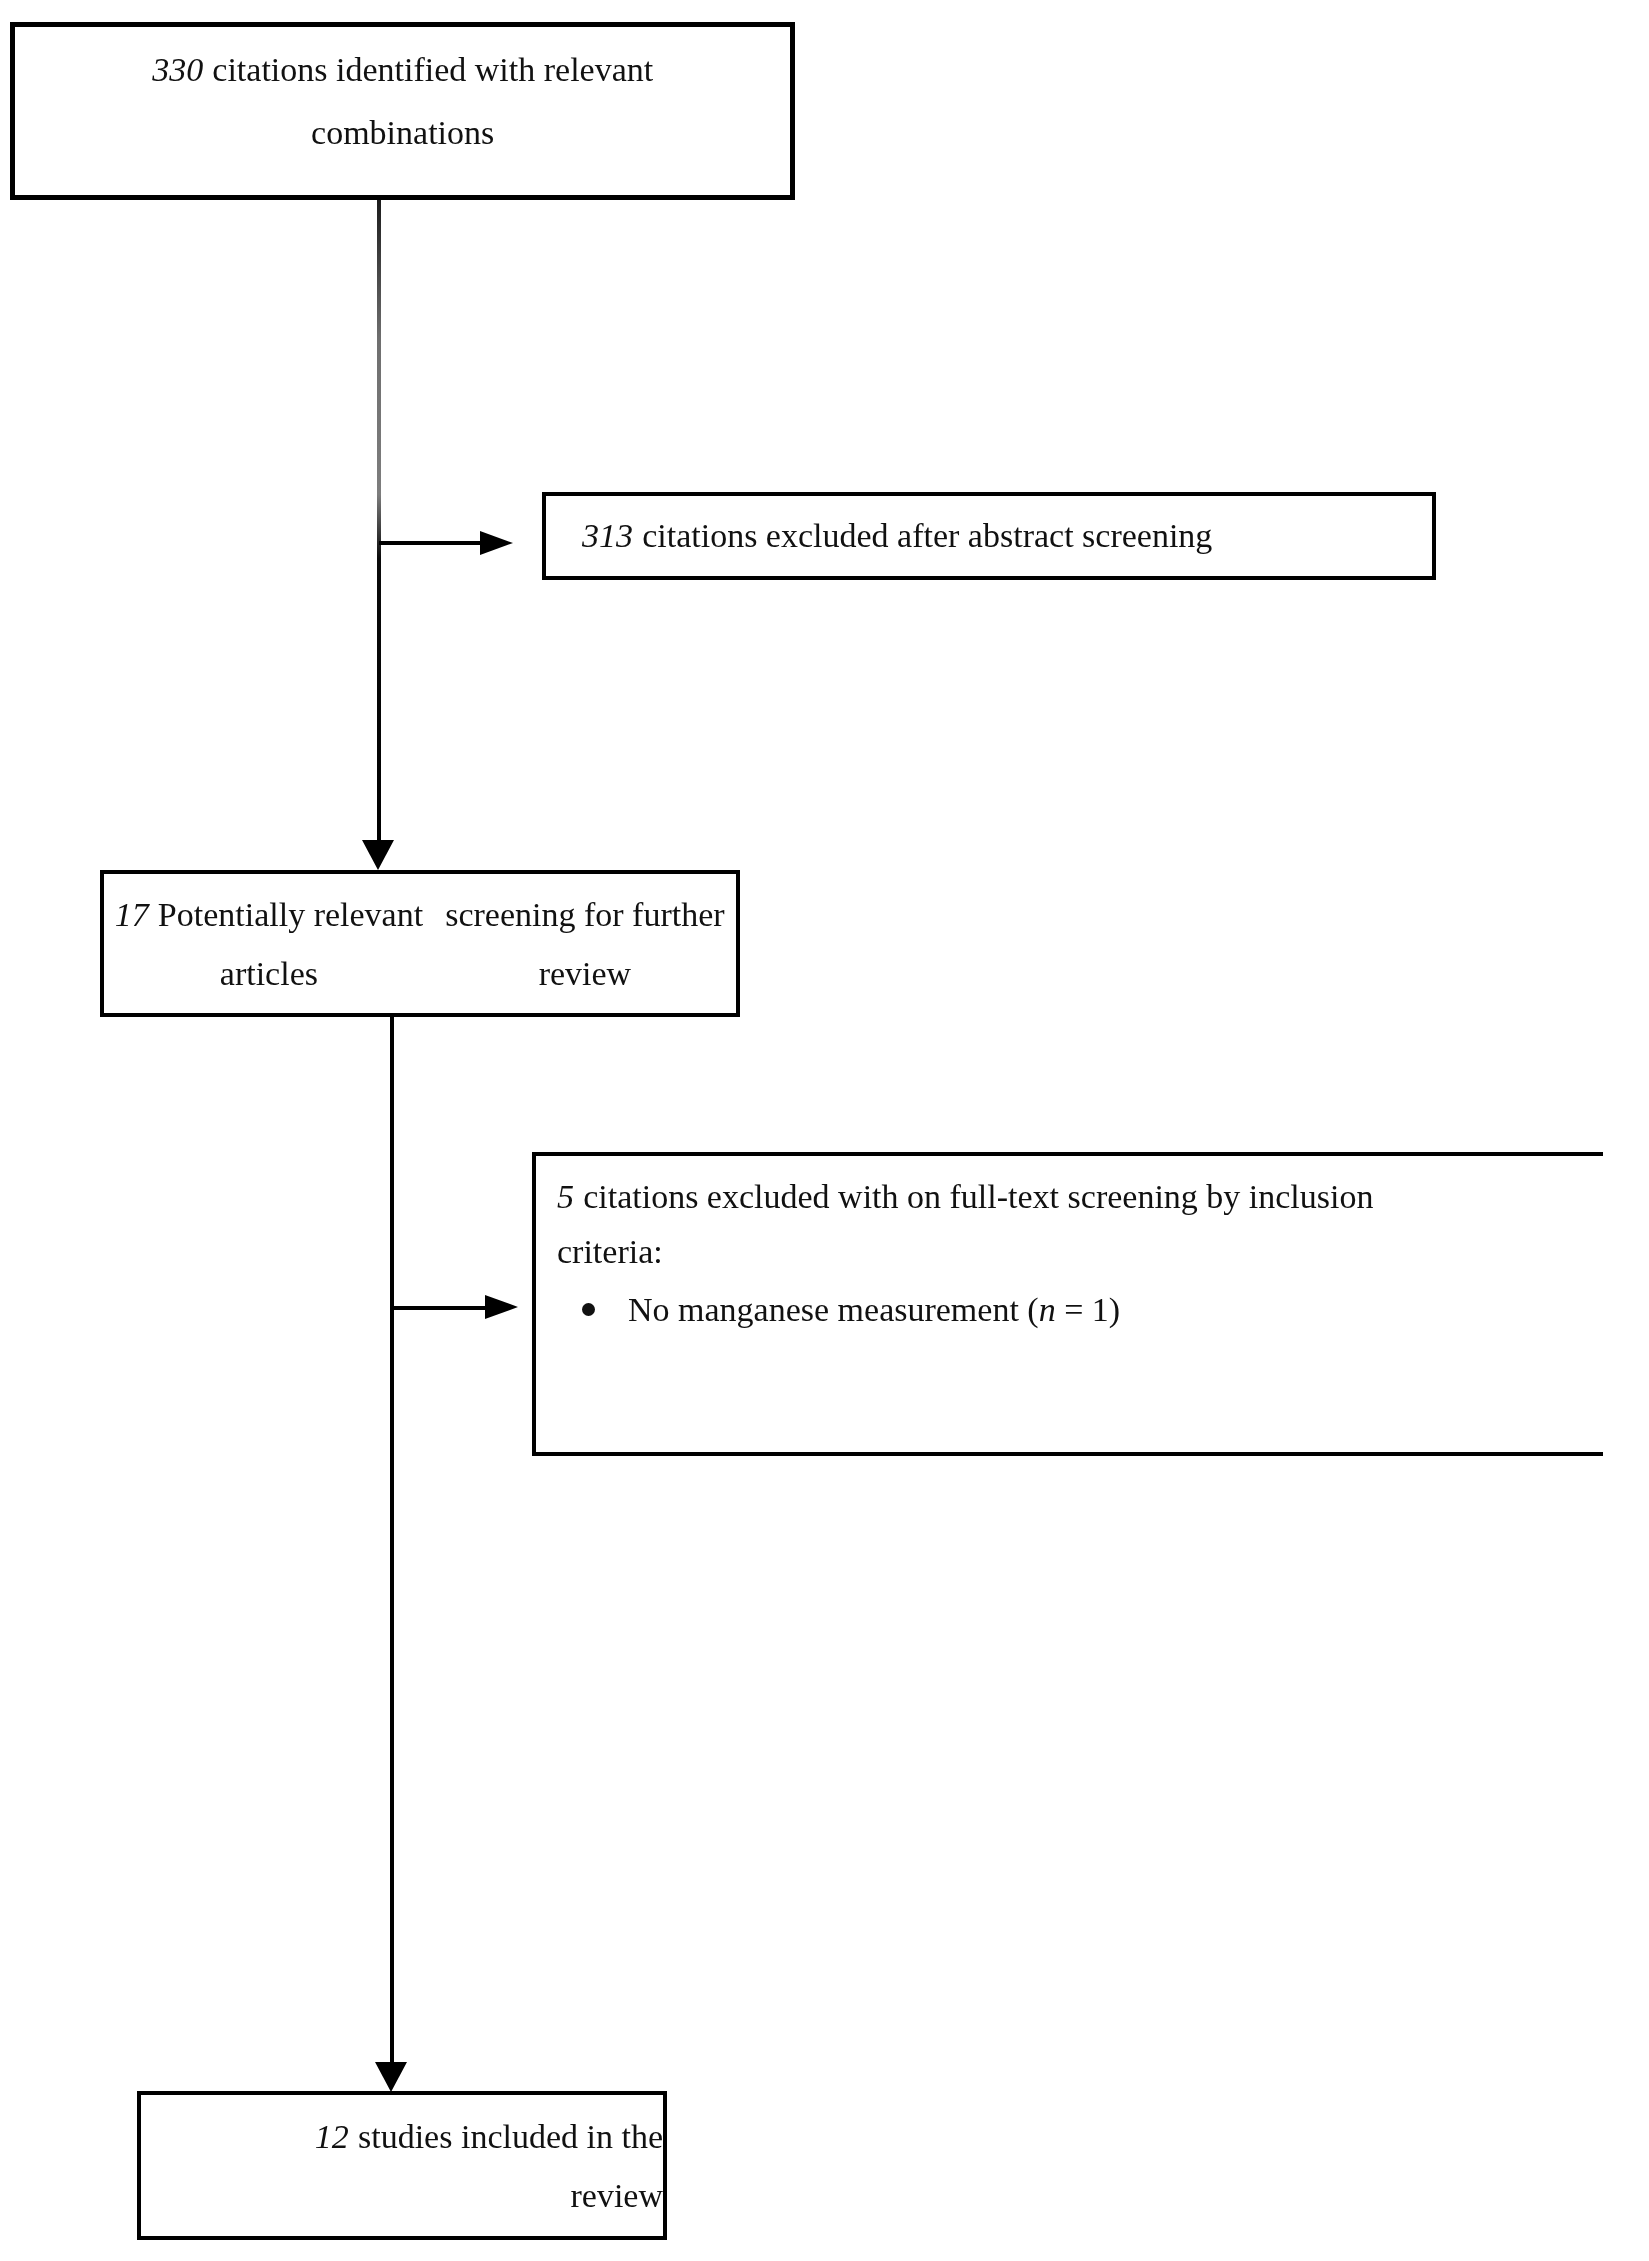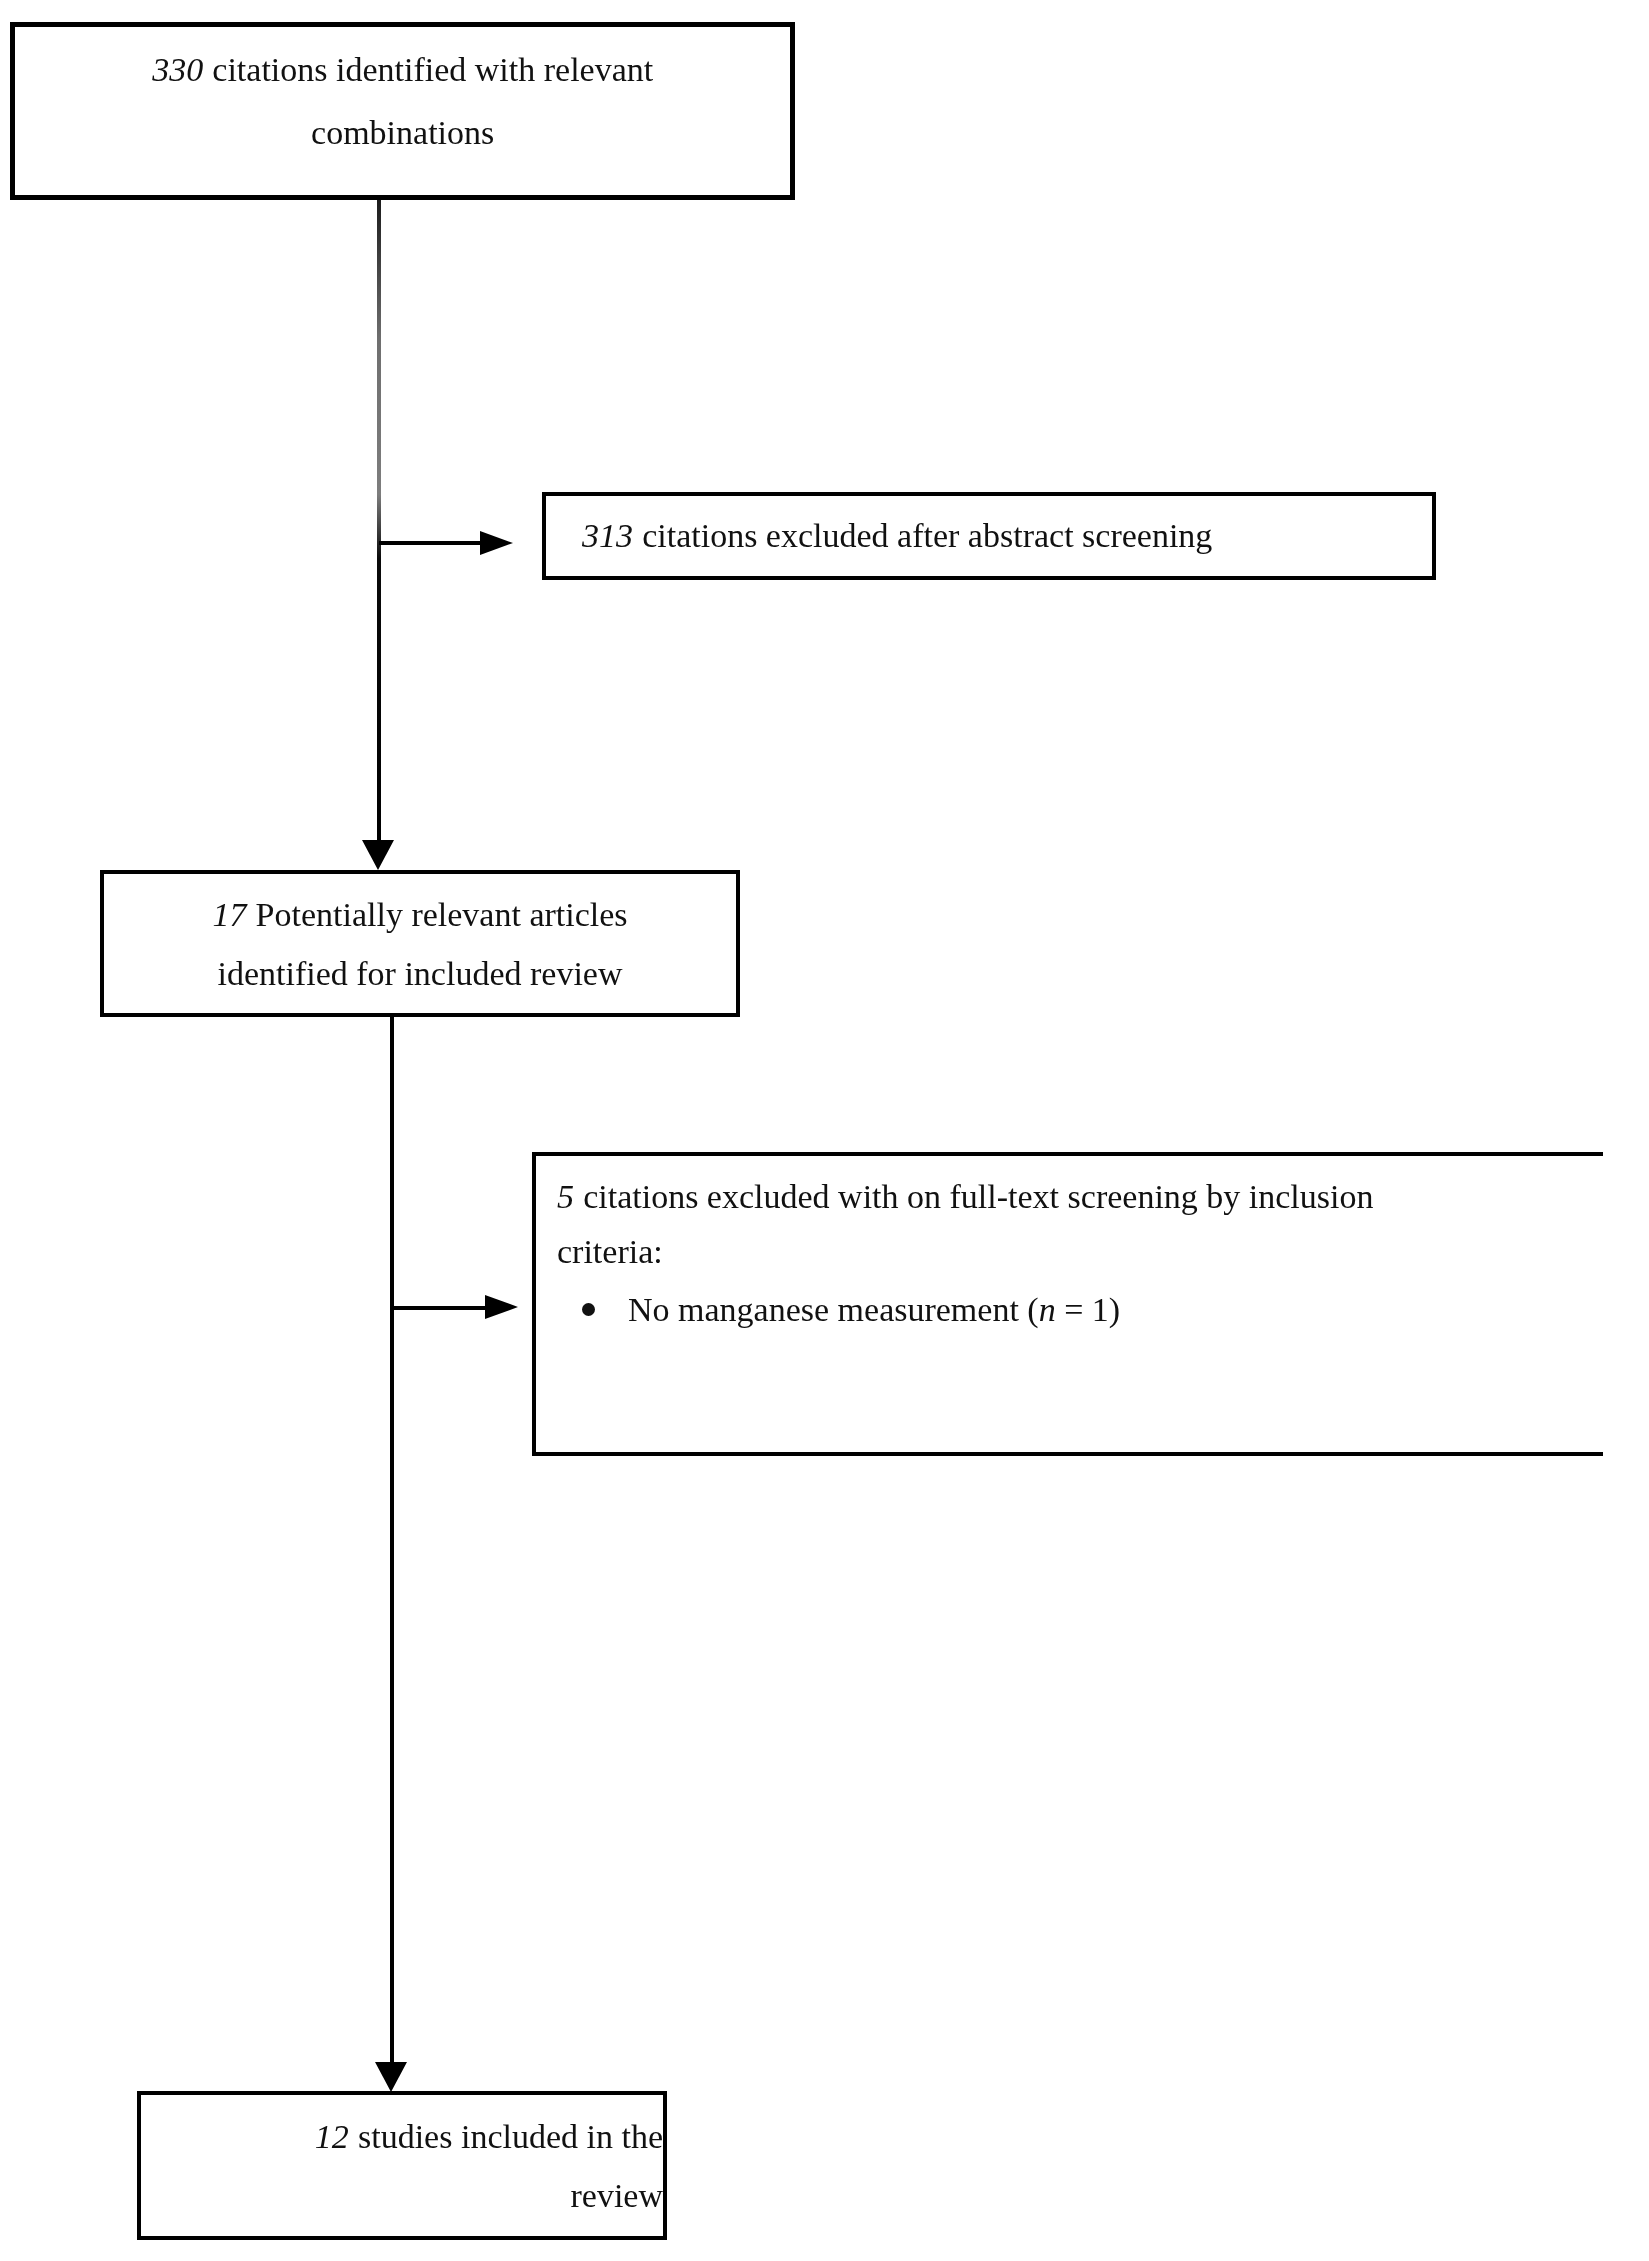--- a/index.html
+++ b/index.html
@@ -40,21 +40,21 @@
   
   .box2 {
     left: 542px; top: 492px; width: 894px; height: 88px;
     display: flex; align-items: center;
     padding-left: 36px;
   }
 
   
   .box3 {
     left: 100px; top: 870px; width: 640px; height: 147px;
-    display: flex; flex-direction: column;
+    display: flex; 
     justify-content: center; align-items: center;
     text-align: center;
   }
   .box3 .bline { line-height: 59px; }
 
   
   .box4 {
     left: 532px; top: 1152px; width: 1101px; height: 304px;
     padding: 13.3px 23.5px 0 21px;
   }
@@ -135,21 +135,21 @@
 
   <div class="hline hline1"></div>
   <div class="arrow-right ar1"></div>
 
   <div class="box box2">
     <div class="bline"><span class="num">313</span><span>citations excluded after abstract screening</span></div>
   </div>
 
   <div class="box box3">
     <div class="bline"><span class="num">17</span><span>Potentially relevant articles</span></div>
-    <div class="bline">identified for included review</div>
+    <div class="bline">screening for further review</div>
   </div>
 
   <div class="vline vline2"></div>
   <div class="arrow-down ad2"></div>
 
   <div class="hline hline2"></div>
   <div class="arrow-right ar2"></div>
 
   <div class="box box4">
     <div class="head"><span class="num">5</span><span>citations excluded with on full-text screening by inclusion</span></div>

